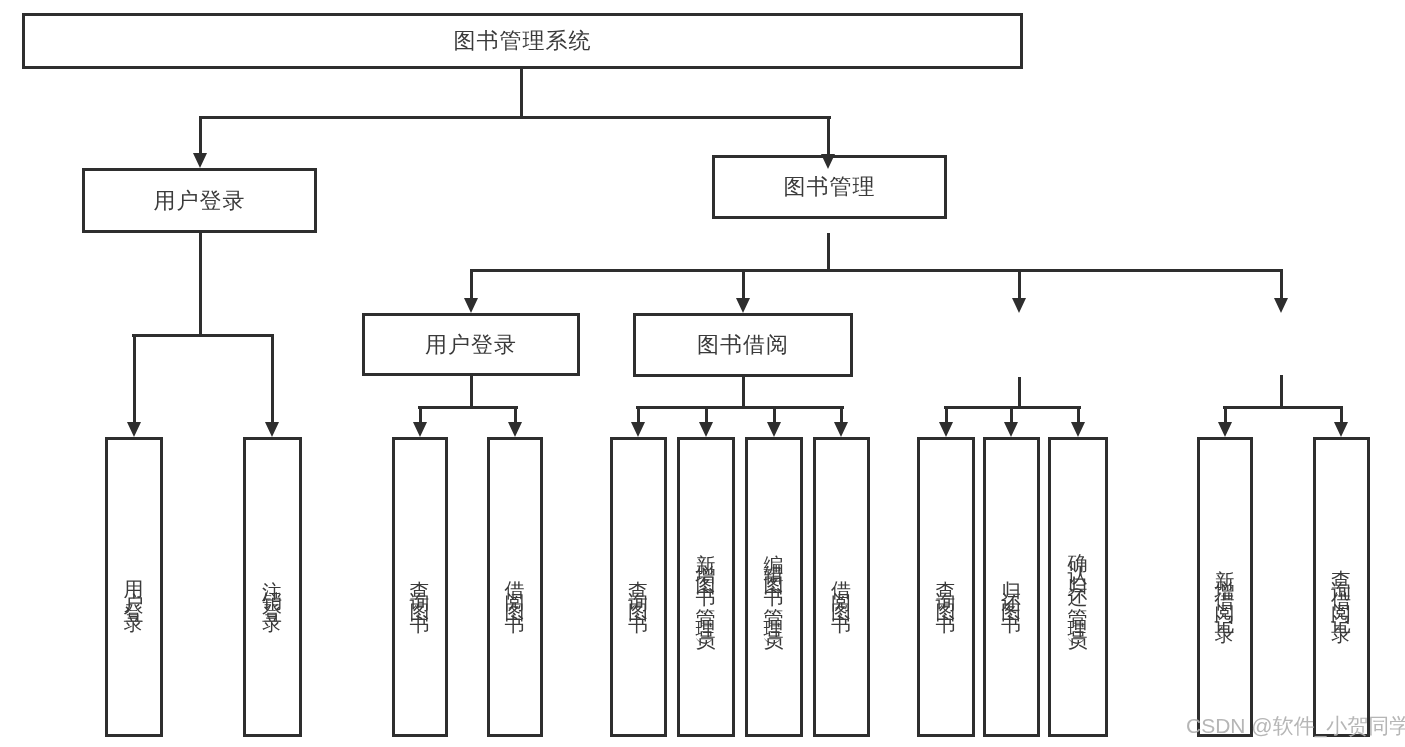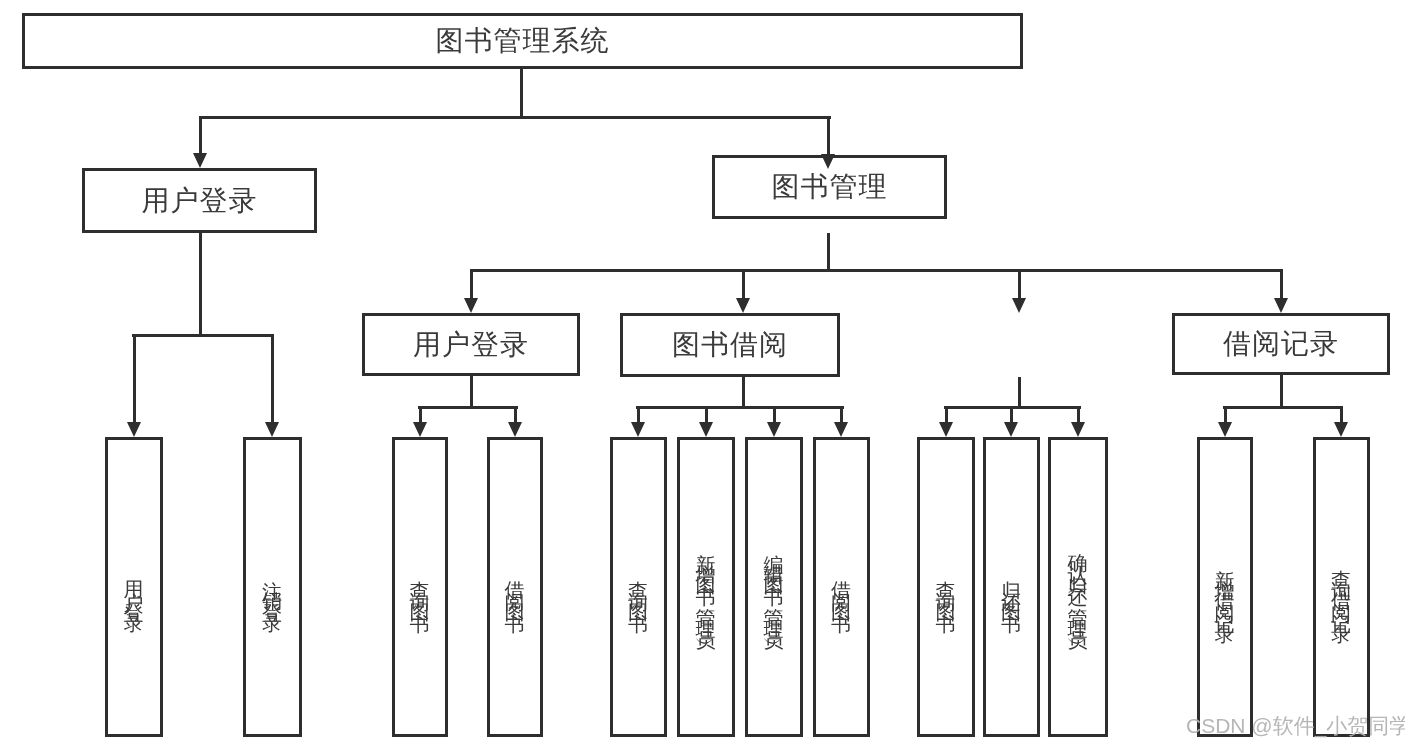--- a/index.html
+++ b/index.html
@@ -4,21 +4,21 @@
 <style>
   html,body{margin:0;padding:0;background:#ffffff;}
   .canvas{
     position:relative;width:1405px;height:747px;background:#ffffff;overflow:hidden;
     font-family:"Liberation Sans","DejaVu Sans",sans-serif;
   }
   .box{
     position:absolute;box-sizing:border-box;border:3px solid #2e2e2e;background:#ffffff;
     display:flex;align-items:center;justify-content:center;color:#3a3a3a;
   }
-  .hbox span{font-size:28px;letter-spacing:1px;white-space:nowrap;}
+  .hbox span{font-size:22px;letter-spacing:1px;white-space:nowrap;}
   .vbox span{
     writing-mode:vertical-rl;text-orientation:mixed;
     font-size:20px;letter-spacing:11px;line-height:1;white-space:nowrap;
   }
   .line{position:absolute;background:#2e2e2e;}
   .arrow{
     position:absolute;width:0;height:0;
     border-left:7px solid transparent;border-right:7px solid transparent;
     border-top:15px solid #2e2e2e;
   }
@@ -39,25 +39,22 @@
   <div class="box hbox" style="left:82px;top:168px;width:235px;height:65px">
     <span>用户登录</span>
   </div>
   <div class="box hbox" style="left:712px;top:155px;width:235px;height:64px">
     <span>图书管理</span>
   </div>
 
   <div class="box hbox" style="left:362px;top:313px;width:218px;height:63px">
     <span>用户登录</span>
   </div>
-  <div class="box hbox" style="left:620px;top:313px;width:220px;height:64px">
+  <div class="box hbox" style="left:633px;top:313px;width:220px;height:64px">
     <span>图书借阅</span>
-  </div>
-  <div class="box hbox" style="left:1172px;top:313px;width:218px;height:62px">
-    <span>借阅记录</span>
   </div>
 
   <div class="box vbox" style="left:105px;top:437px;width:58px;height:300px">
     <span>用户登录</span>
   </div>
   <div class="box vbox" style="left:243px;top:437px;width:59px;height:300px">
     <span>注销登录</span>
   </div>
 
   <div class="box vbox" style="left:392px;top:437px;width:56px;height:300px">

